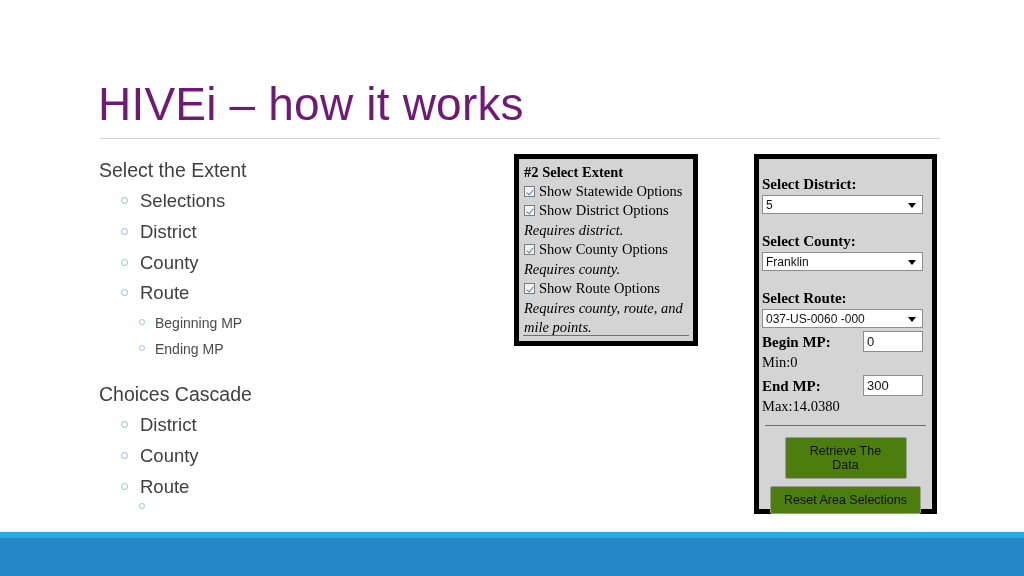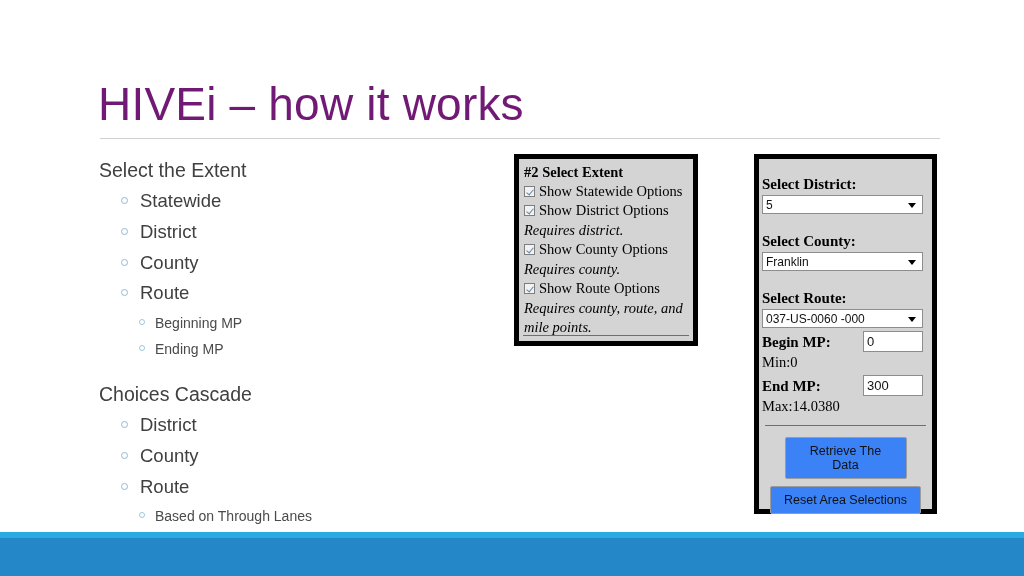--- a/index.html
+++ b/index.html
@@ -236,21 +236,21 @@
     height: 1px;
     background: #6f6f6f;
     margin: 10px 6px 0 6px;
   }
   #area-buttons {
     padding-top: 11px;
     text-align: center;
   }
   .btn {
     display: inline-block;
-    background: #3b82f6;
+    background: #4d7c0f;
     border: 1px solid #9c9c9c;
     border-radius: 2px;
     font-family: "Liberation Sans", sans-serif;
     font-size: 12.5px;
     color: #111;
     padding: 6px 10px;
     box-sizing: border-box;
     cursor: pointer;
   }
   #btn-retrieve { width: 122px; }
@@ -280,21 +280,21 @@
 <div id="slide-title">HIVEi – how it works</div>
 <div id="title-rule"></div>
 
 <div id="bullets">
 
   <div class="blk">
     <div class="lvl1-head">Select the Extent</div>
 
     <div class="bullet-row lvl2">
       <span class="mk mk2"></span>
-      <span>Statewide</span>
+      <span>Selections</span>
     </div>
     <div class="bullet-row lvl2">
       <span class="mk mk2"></span>
       <span>District</span>
     </div>
     <div class="bullet-row lvl2">
       <span class="mk mk2"></span>
       <span>County</span>
     </div>
     <div class="bullet-row lvl2">
@@ -321,21 +321,20 @@
     <div class="bullet-row lvl2">
       <span class="mk mk2"></span>
       <span>County</span>
     </div>
     <div class="bullet-row lvl2">
       <span class="mk mk2"></span>
       <span>Route</span>
     </div>
     <div class="bullet-row lvl3">
       <span class="mk mk3"></span>
-      <span>Based on Through Lanes</span>
     </div>
   </div>
 
 </div>
 
 <div class="panel" id="extent-panel">
   <div id="extent-title">#2 Select Extent</div>
 
   <div class="chk-row">
     <span class="chk-box"></span>

